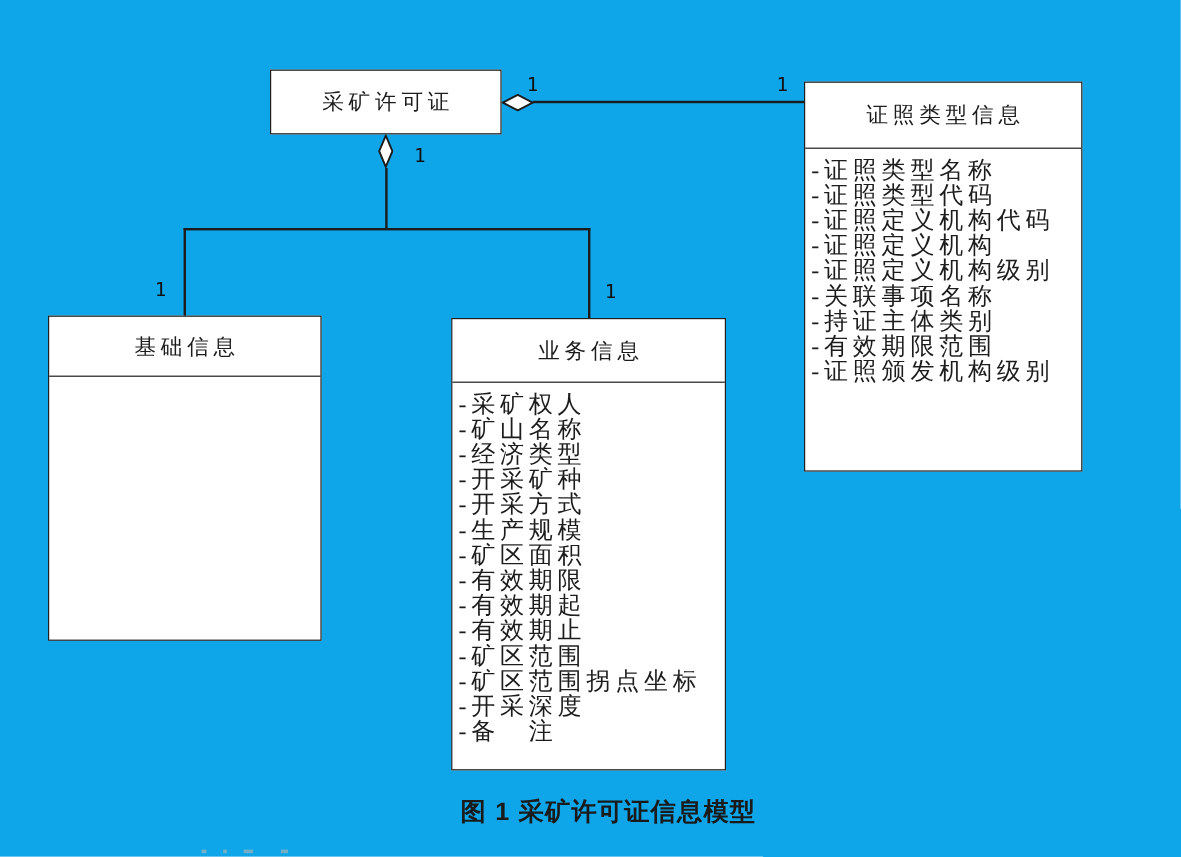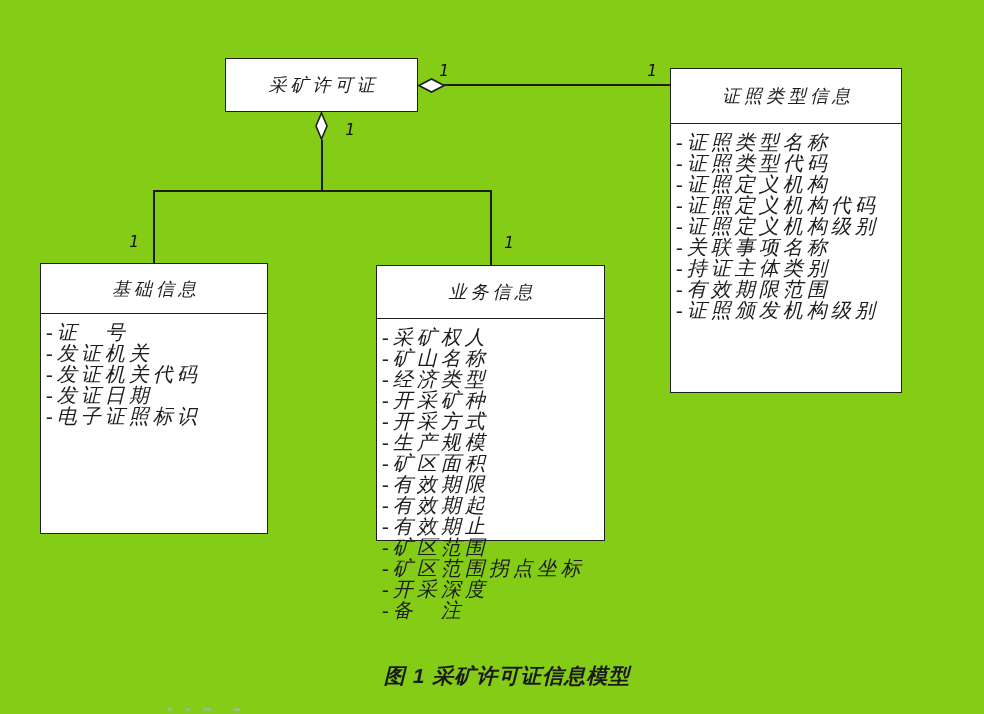--- a/index.html
+++ b/index.html
@@ -4,25 +4,24 @@
 <style>
   html, body {
     margin: 0;
     padding: 0;
     background: #ffffff;
   }
   .canvas {
     position: relative;
     width: 984px;
     height: 714px;
-    background: #84cc16;
+    background: #0ea5e9;
     overflow: hidden;
     font-family: "Liberation Serif", serif;
     color: #1c1c1c;
-    font-style: italic;
   }
   
   .entity {
     position: absolute;
     box-sizing: border-box;
     border: 1.4px solid #1f1f1f;
     background: #ffffff;
   }
   .entity-title {
     box-sizing: border-box;
@@ -93,30 +92,23 @@
 <body>
 
 <div class="canvas">
 
   <div class="entity" style="left:225px; top:58px; width:193px; height:54px;">
     <div class="entity-title" style="height:51px;">采矿许可证</div>
   </div>
 
   <div class="entity with-sep" style="left:40px; top:263px; width:228px; height:271px;">
     <div class="entity-title" style="height:50px;">基础信息</div>
-    <div class="entity-attrs">
-        <div class="attr-line">-证　号</div>
-        <div class="attr-line">-发证机关</div>
-        <div class="attr-line">-发证机关代码</div>
-        <div class="attr-line">-发证日期</div>
-        <div class="attr-line">-电子证照标识</div>
-      </div>
   </div>
 
-  <div class="entity with-sep" style="left:376px; top:265px; width:229px; height:276px;">
+  <div class="entity with-sep" style="left:376px; top:265px; width:229px; height:377px;">
     <div class="entity-title" style="height:53px;">业务信息</div>
     <div class="entity-attrs">
         <div class="attr-line">-采矿权人</div>
         <div class="attr-line">-矿山名称</div>
         <div class="attr-line">-经济类型</div>
         <div class="attr-line">-开采矿种</div>
         <div class="attr-line">-开采方式</div>
         <div class="attr-line">-生产规模</div>
         <div class="attr-line">-矿区面积</div>
         <div class="attr-line">-有效期限</div>
@@ -127,22 +119,22 @@
         <div class="attr-line">-开采深度</div>
         <div class="attr-line">-备　注</div>
       </div>
   </div>
 
   <div class="entity with-sep" style="left:670px; top:68px; width:232px; height:325px;">
     <div class="entity-title" style="height:55px;">证照类型信息</div>
     <div class="entity-attrs">
         <div class="attr-line">-证照类型名称</div>
         <div class="attr-line">-证照类型代码</div>
+        <div class="attr-line">-证照定义机构代码</div>
         <div class="attr-line">-证照定义机构</div>
-        <div class="attr-line">-证照定义机构代码</div>
         <div class="attr-line">-证照定义机构级别</div>
         <div class="attr-line">-关联事项名称</div>
         <div class="attr-line">-持证主体类别</div>
         <div class="attr-line">-有效期限范围</div>
         <div class="attr-line">-证照颁发机构级别</div>
       </div>
   </div>
 
   <div class="line" style="left:444px; top:84px; width:226px; height:2px;"></div>
   <svg class="diamond" style="left:418px; top:77.5px;" width="27" height="15" viewBox="0 0 27 15">

